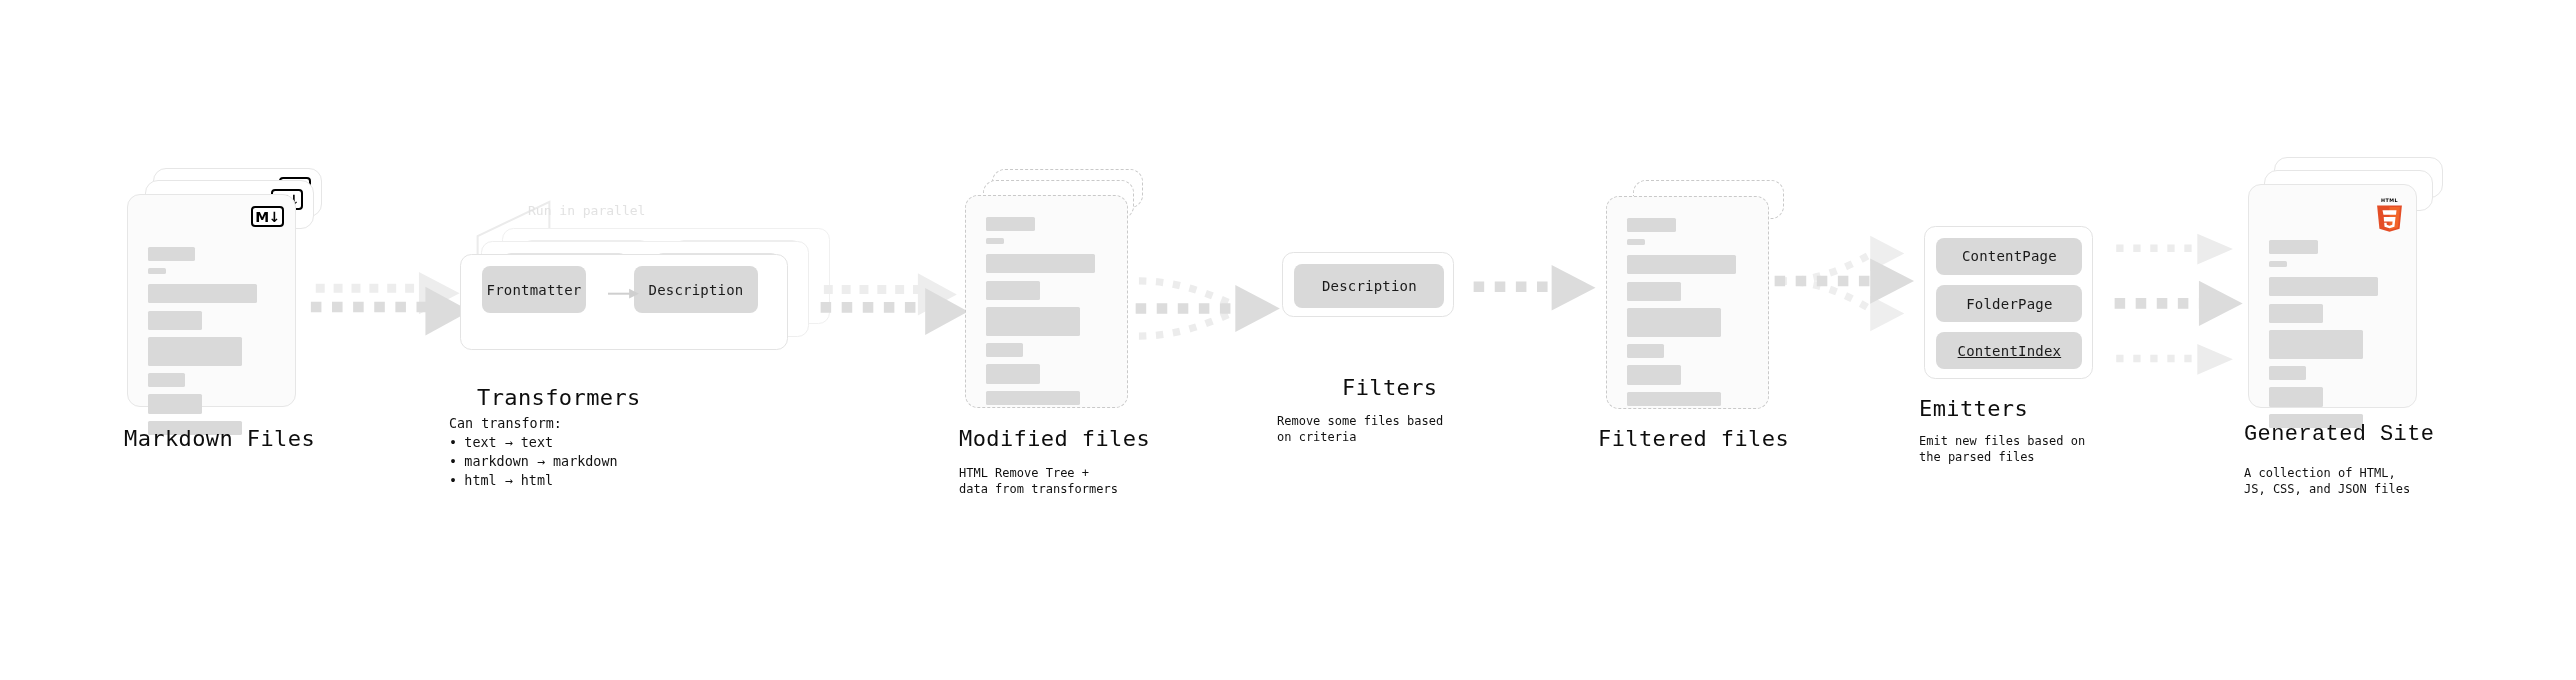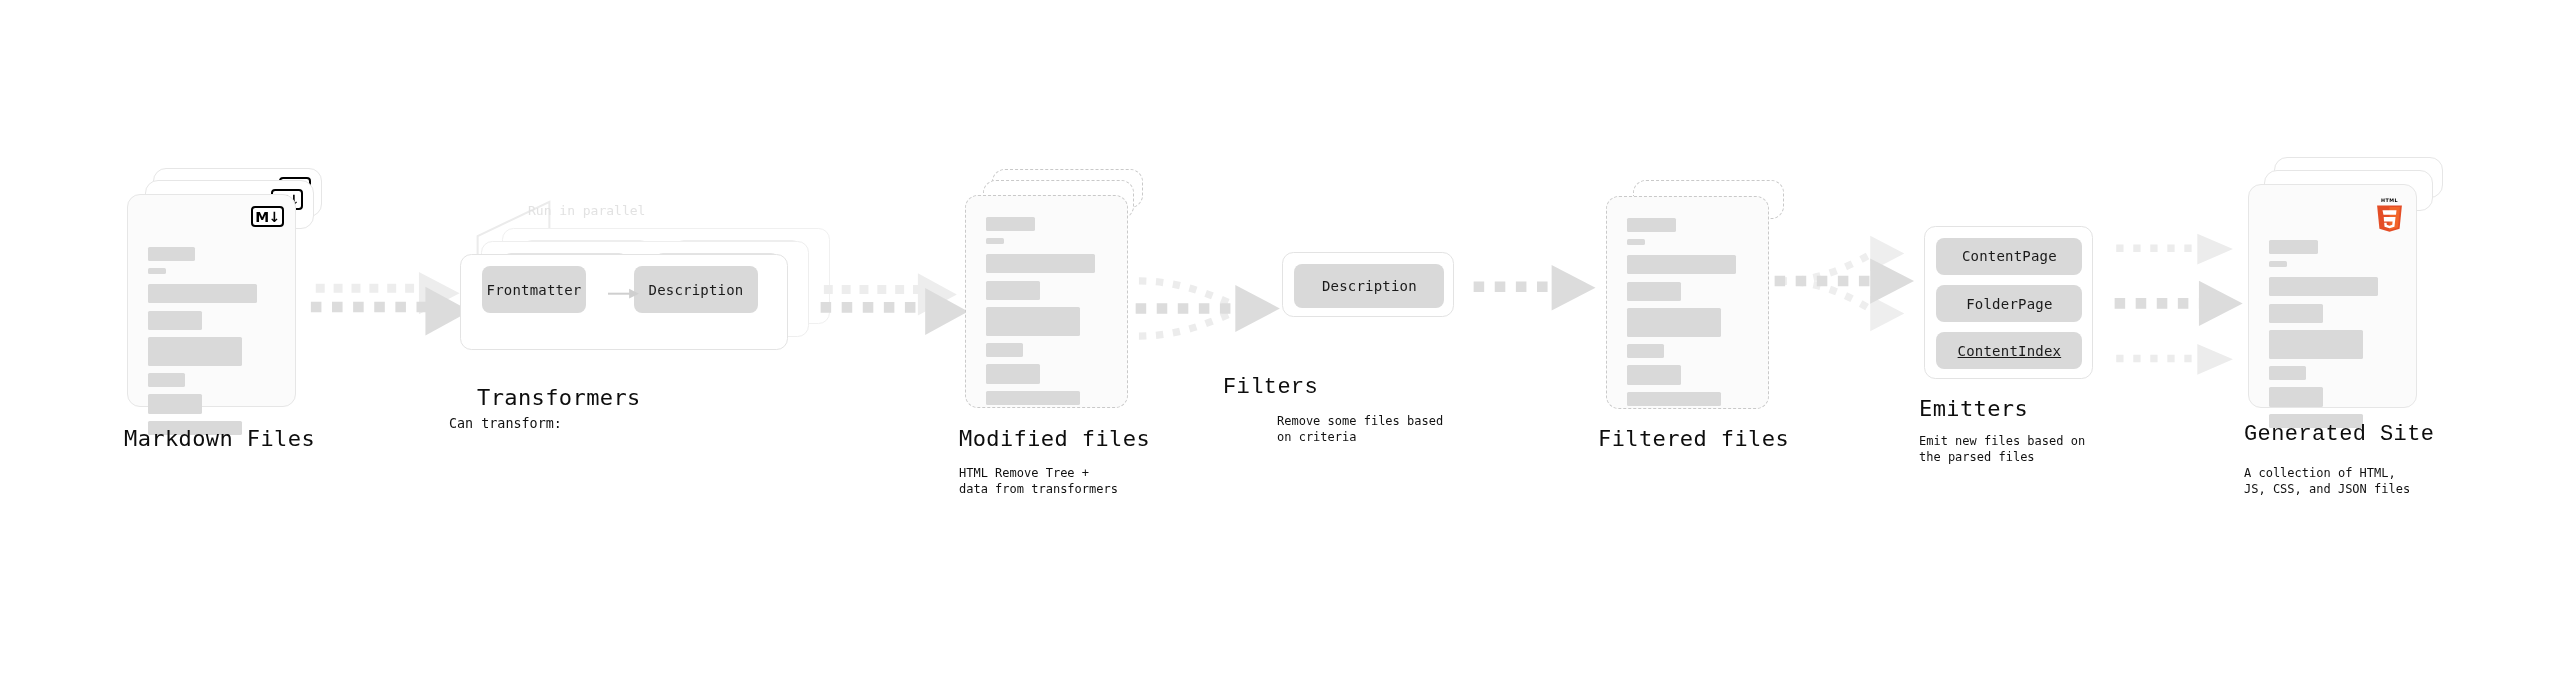--- a/index.html
+++ b/index.html
@@ -160,20 +160,25 @@
         </div>
       <svg style="left:147px; top:32.5px; width:32.5px; height:11.4px;" viewBox="0 0 40 14" width="32.5" height="11.4">
         <path d="M0 7 H27" stroke="#cfcfcf" stroke-width="2.5" fill="none"></path>
         <polygon points="26,1 38,7 26,13" fill="#cfcfcf"></polygon>
       </svg>
     </div>
 
     <div class="title" style="left:449px; top:385px;margin-left:28px;">Transformers</div>
     <div class="bullets" style="left:449px; top:414px;">
       <span class="hdr">Can transform:</span>
+      <ul>
+        <li>text → text</li>
+        <li>markdown → markdown</li>
+        <li>html → html</li>
+      </ul>
     </div>
   </div>
 
   <svg style="left:819px; top:270px; width:154px; height:65px;" viewBox="0 0 190 80" width="154" height="65">
     <g stroke="#ededed" stroke-width="11" stroke-linecap="butt" stroke-dasharray="11 11" fill="none">
       <path d="M6 24 H128"></path>
     </g>
     <polygon points="122,4 170,30 122,56" fill="#ededed"></polygon>
     <g stroke="#dcdcdc" stroke-width="13" stroke-linecap="butt" stroke-dasharray="13 13" fill="none">
       <path d="M2 46 H138"></path>
@@ -211,21 +216,21 @@
     </g>
     <polygon points="125,21 180,50 125,79" fill="#dcdcdc"></polygon>
   </svg>
 
   <div>
     <div class="stagebox" style="left:1282px; top:252px; width:172px; height:65px;">
       <div class="chip" style="left:11.4px; top:10.6px; width:150px; height:44px;">
           <span>Description</span>
         </div>
     </div>
-    <div class="title" style="left:1223px; top:375px;font-family:Liberation Mono, monospace;">Filters</div>
+    <div class="title" style="left:1342px; top:375px;">Filters</div>
     <div class="sub" style="left:1277px; top:413px;">Remove some files based
 on criteria</div>
   </div>
 
   <svg style="left:1472px; top:273px; width:130px; height:32.5px;" viewBox="0 0 160 40" width="130" height="32.5">
     <g stroke="#dcdcdc" stroke-width="13" stroke-linecap="butt" stroke-dasharray="13 13" fill="none">
       <path d="M2 17 H104"></path>
     </g>
     <polygon points="98,-10 152,18 98,46" fill="#dcdcdc"></polygon>
   </svg>

